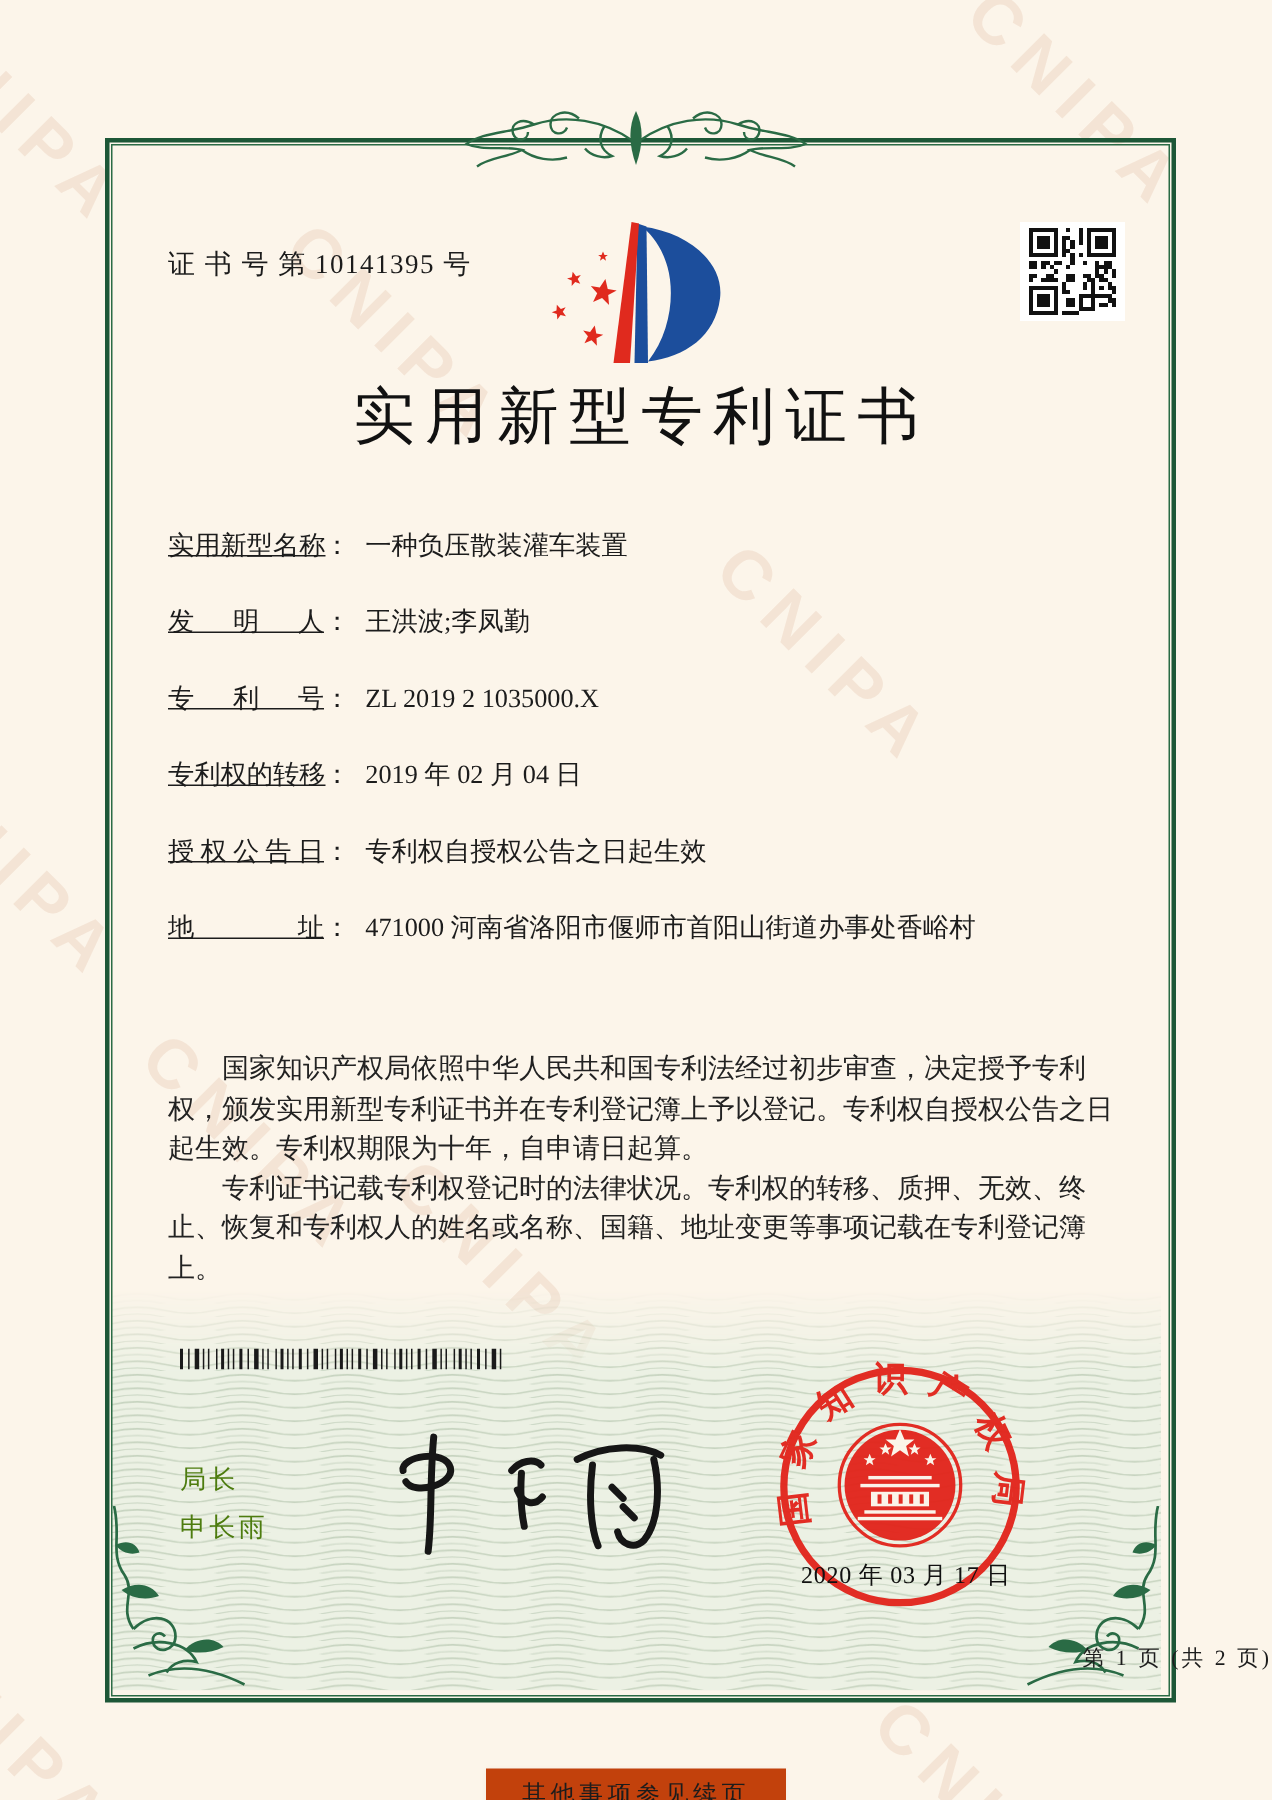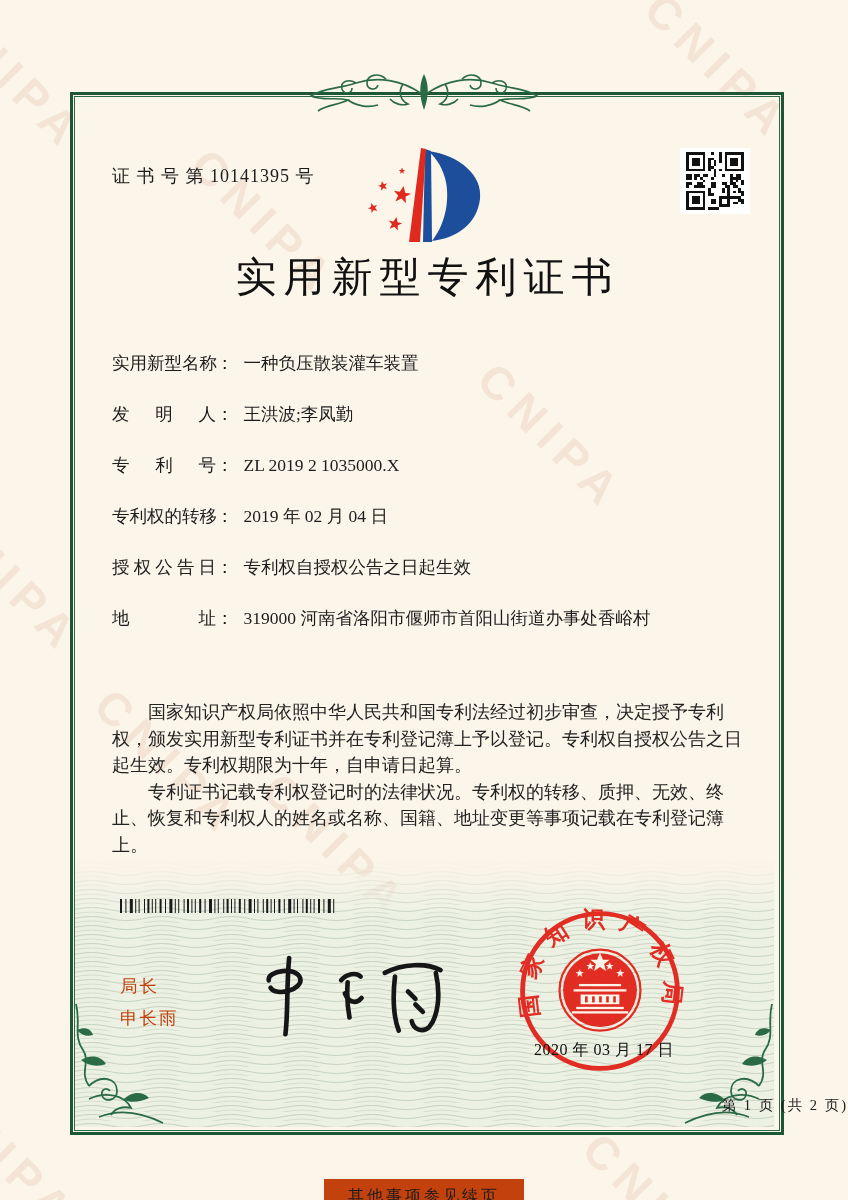--- a/index.html
+++ b/index.html
@@ -36,28 +36,28 @@
   .cert-no{position:absolute;left:112px;top:148px;font-size:18px;letter-spacing:1px;margin-top:16px;}
   .logo{position:absolute;left:362px;top:146px;}
   .qr{position:absolute;left:680px;top:148px;width:70px;height:66px;background:#fff;
       display:flex;align-items:center;justify-content:center;}
   .title{
     position:absolute;left:0;right:0;top:250px;text-align:center;
     font-size:41px;font-weight:400;letter-spacing:7px;text-indent:7px;color:#111;
   }
   .fields{position:absolute;left:112px;top:352px;width:640px;font-size:17.5px;}
   .frow{line-height:23px;margin-bottom:28px;white-space:nowrap;}
-  .flabel{display:inline-block;width:104px;text-align:justify;text-align-last:justify;vertical-align:top;}
+  .flabel{display:inline-block;width:104px;text-align:justify;text-align-last:justify;vertical-align:top;text-decoration:underline;}
   .colon{display:inline-block;margin-right:10px;}
   .grant-row{display:flex;}
   .grant-row .pair1{width:344px;}
   .body-text{position:absolute;left:112px;top:699px;width:632px;font-size:18px;line-height:26.5px;color:#222;}
   .body-text p{margin:0;text-indent:2em;}
   .barcode{position:absolute;left:120px;top:899px;width:218px;height:14px;}
-  .officer{position:absolute;left:120px;font:400 17.5px "Liberation Sans","DejaVu Sans",sans-serif;color:#c2410c;letter-spacing:2px;}
+  .officer{position:absolute;left:120px;font:400 17.5px "Liberation Sans","DejaVu Sans",sans-serif;color:#4d7c0f;letter-spacing:2px;}
   .officer.t1{top:974px;} .officer.t2{top:1006px;}
   .signature{position:absolute;left:252px;top:944px;}
   .stamp{position:absolute;left:512px;top:903px;width:176px;height:176px;opacity:.95;}
   .stamp-date{
     position:absolute;left:524px;top:1040px;width:160px;text-align:center;z-index:5;
     font-size:16px;color:#111;letter-spacing:.5px;white-space:nowrap;
   }
   .page-num{position:absolute;left:0;right:0;top:1096px;text-align:right;font-size:14.5px;letter-spacing:2px;}
   .note-box{
     position:absolute;left:50%;transform:translateX(-50%);top:1179px;
@@ -285,21 +285,21 @@
       <div class="frow">
         <span class="flabel">专利号</span><span class="colon">：</span><span>ZL 2019 2 1035000.X</span>
       </div>
       <div class="frow">
         <span class="flabel">专利权的转移</span><span class="colon">：</span><span>2019 年 02 月 04 日</span>
       </div>
       <div class="frow">
         <span class="flabel">授权公告日</span><span class="colon">：</span><span>专利权自授权公告之日起生效</span>
       </div>
       <div class="frow">
-        <span class="flabel">地址</span><span class="colon">：</span><span>319000 河南省洛阳市偃师市首阳山街道办事处香峪村</span>
+        <span class="flabel">地址</span><span class="colon">：</span><span>471000 河南省洛阳市偃师市首阳山街道办事处香峪村</span>
       </div>
     </div>
 
     <div class="body-text">
       <p>国家知识产权局依照中华人民共和国专利法经过初步审查，决定授予专利权，颁发实用新型专利证书并在专利登记簿上予以登记。专利权自授权公告之日起生效。专利权期限为十年，自申请日起算。</p>
       <p>专利证书记载专利权登记时的法律状况。专利权的转移、质押、无效、终止、恢复和专利权人的姓名或名称、国籍、地址变更等事项记载在专利登记簿上。</p>
     </div>
 
     <div class="barcode">
       <svg id="barcode-svg" width="218" height="14" viewBox="0 0 218 15" preserveAspectRatio="none">

